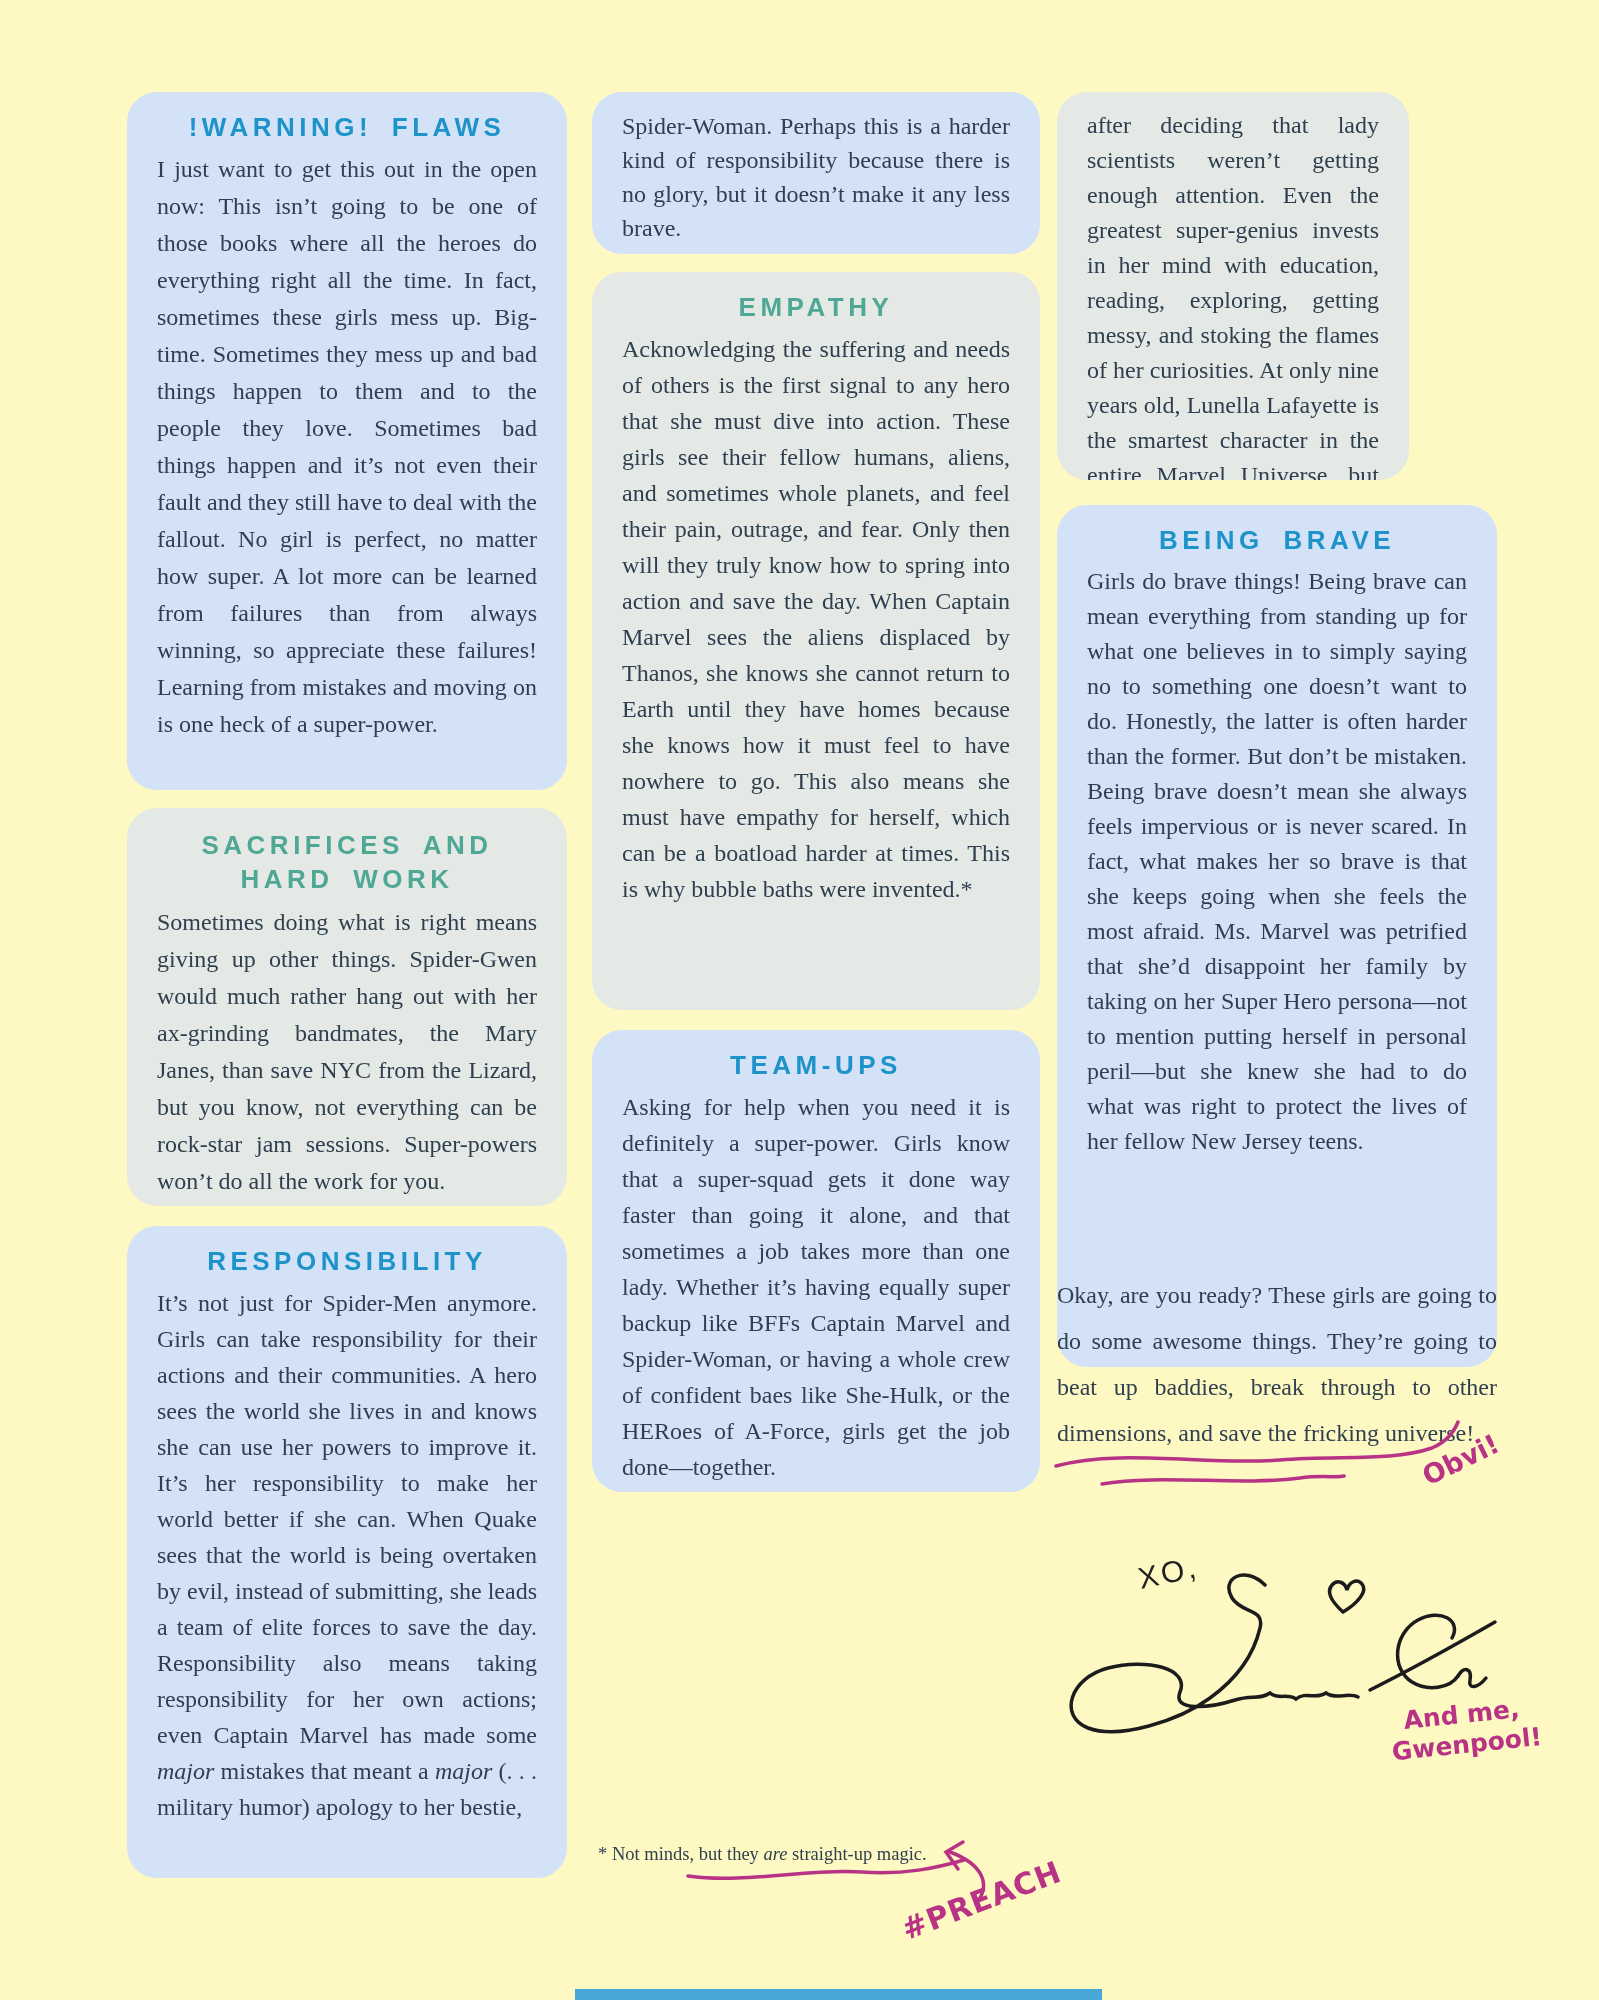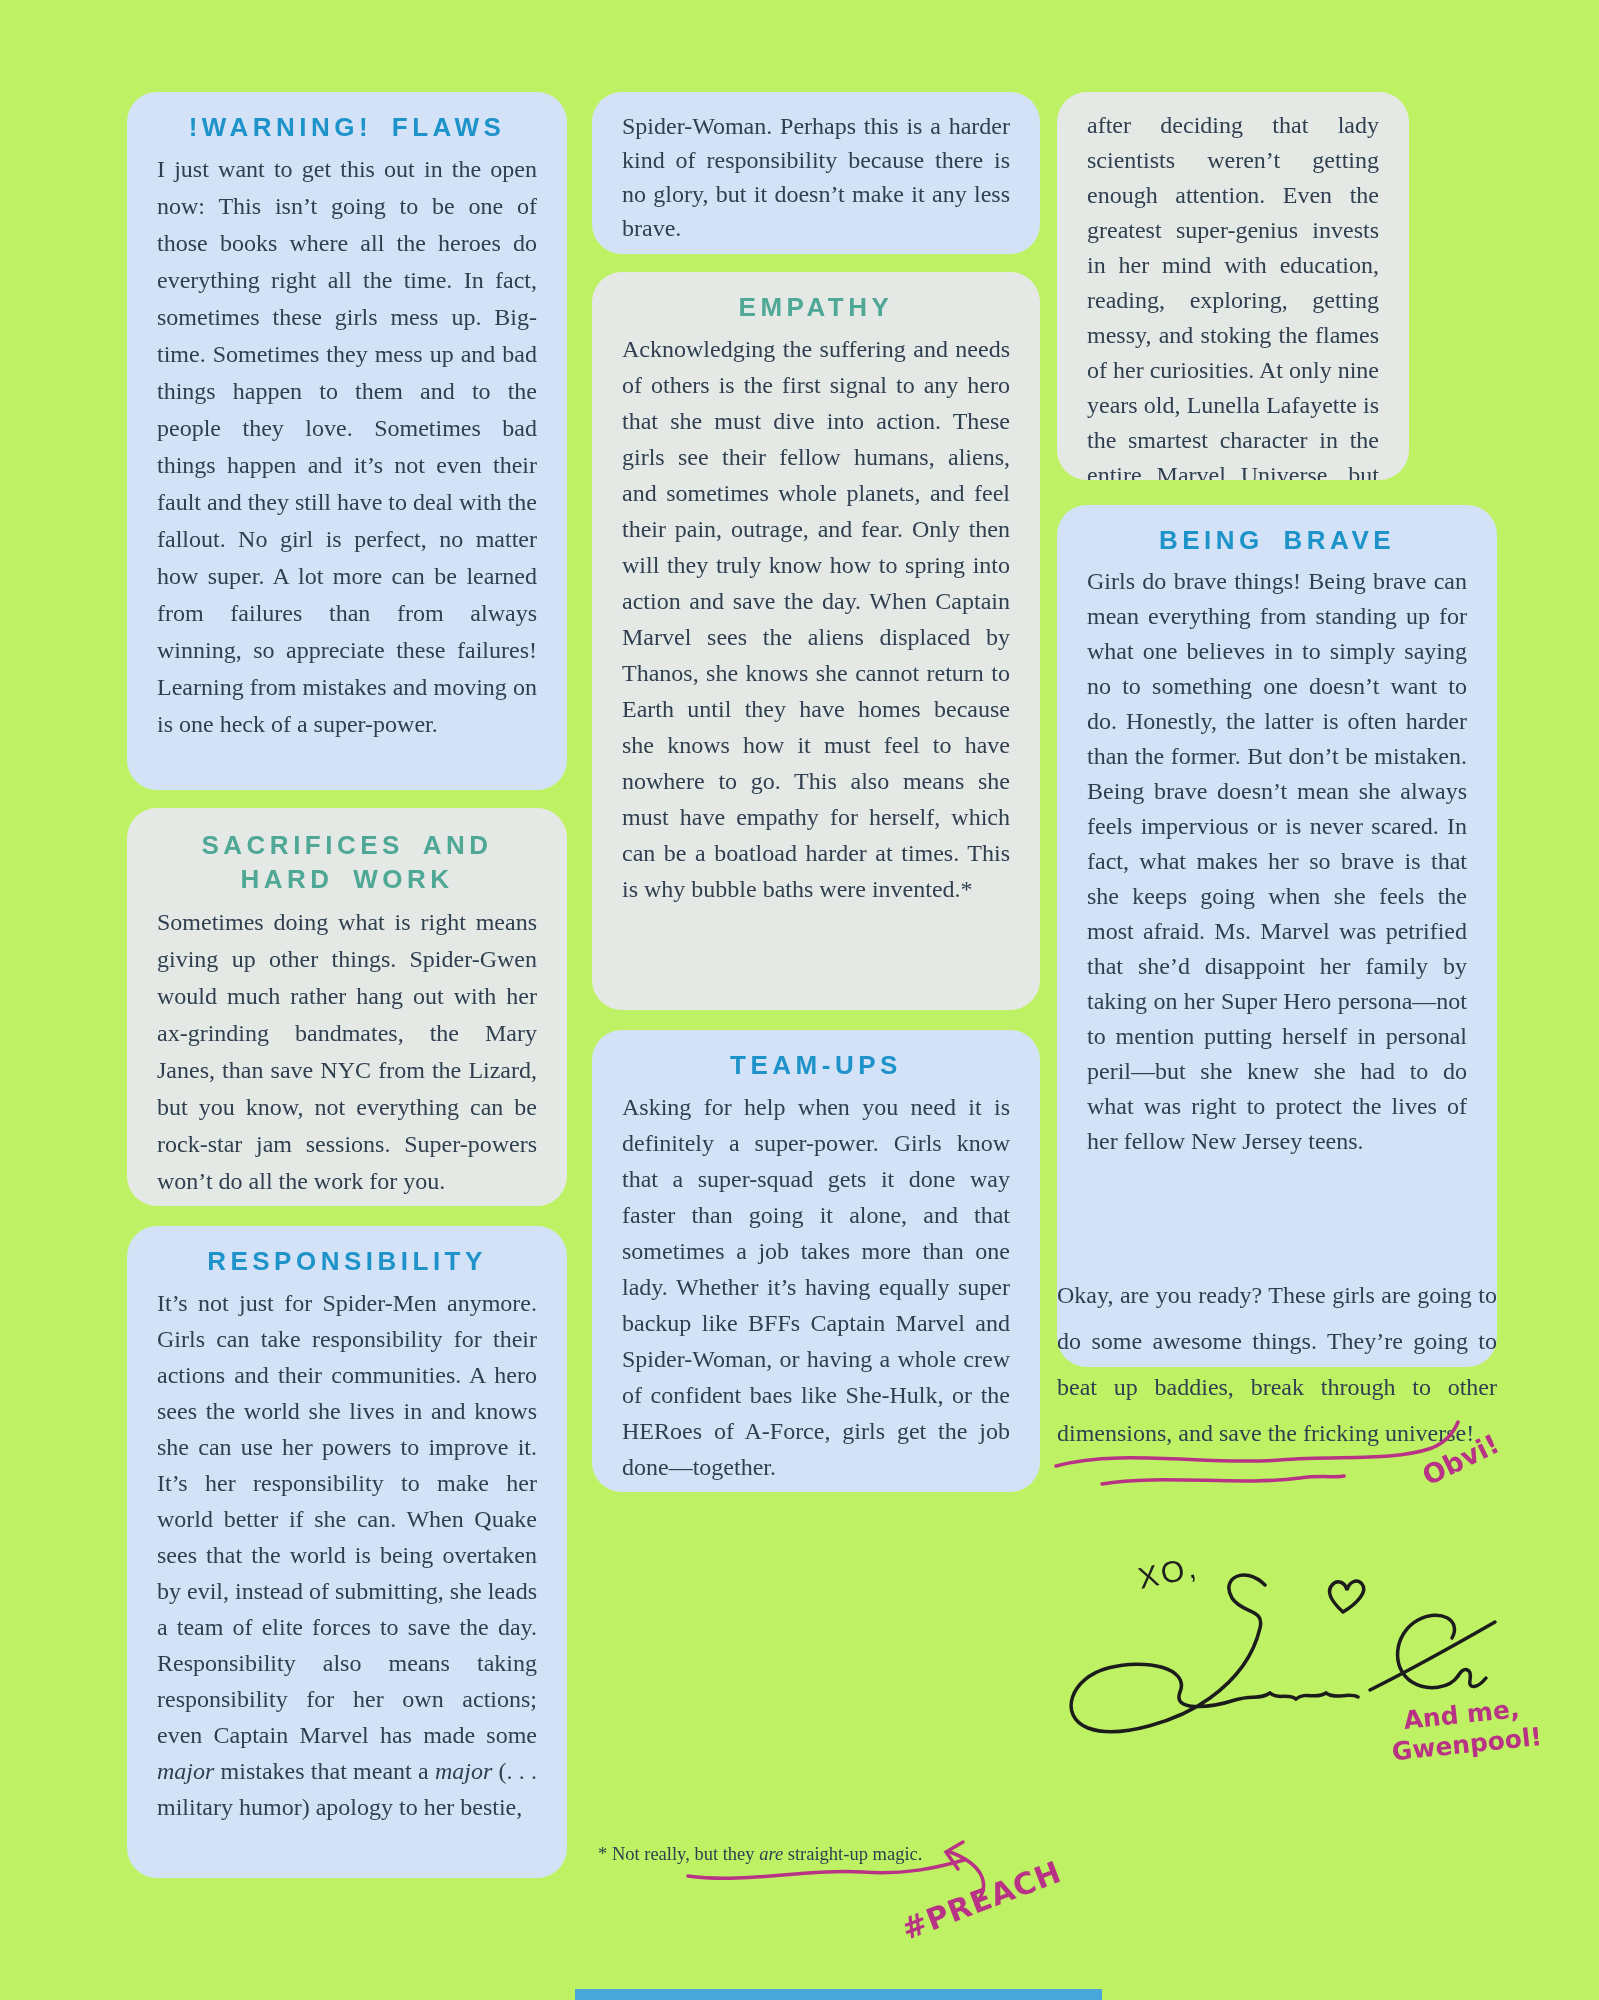--- a/index.html
+++ b/index.html
@@ -1,16 +1,16 @@
 <!DOCTYPE html>
 <html><head>
 <meta charset="utf-8">
 <style>
   html,body{margin:0;padding:0;background:#ffffff;}
-  #page{position:relative;width:1599px;height:2000px;background:#bef264;overflow:hidden;
+  #page{position:relative;width:1599px;height:2000px;background:#fef9c3;overflow:hidden;
         font-family:"Liberation Serif",serif;}
   .block{position:absolute;box-sizing:border-box;border-radius:30px;padding:18px 30px 12px;overflow:hidden;}
   .bg-blue{background:#d3e2f7;}
   .bg-sage{background:#e4e9e5;}
   .hdr{font-family:"Liberation Sans",sans-serif;font-weight:bold;font-size:26px;
        letter-spacing:4.5px;word-spacing:8px;text-align:center;margin:2px 0 8px 0;}
   .hdr-blue{color:#1d93c9;}
   .hdr-teal{color:#4fa795;}
   .body{font-size:24px;color:#2f3f4f;text-align:justify;margin:0;}
   .lh37{line-height:37px;}
@@ -61,21 +61,21 @@
     <h2 class="hdr hdr-teal">EMPATHY</h2>
     <p class="body lh36">Acknowledging the suffering and needs of others is the first signal to any hero that she must dive into action. These girls see their fellow humans, aliens, and sometimes whole planets, and feel their pain, outrage, and fear. Only then will they truly know how to spring into action and save the day. When Captain Marvel sees the aliens displaced by Thanos, she knows she cannot return to Earth until they have homes because she knows how it must feel to have nowhere to go. This also means she must have empathy for herself, which can be a boatload harder at times. This is why bubble baths were invented.*</p>
   </section>
 
   <section class="block bg-blue" style="left:592px;top:1030px;width:448px;height:462px">
     <h2 class="hdr hdr-blue">TEAM-UPS</h2>
     <p class="body lh36">Asking for help when you need it is definitely a super-power. Girls know that a super-squad gets it done way faster than going it alone, and that sometimes a job takes more than one lady. Whether it’s having equally super backup like BFFs Captain Marvel and Spider-Woman, or having a whole crew of confident baes like She-Hulk, or the HERoes of A-Force, girls get the job done—together.</p>
   </section>
 
 
-  <div class="footnote"><span>* Not really, but they </span><span style="font-style: italic;">are</span><span> straight-up magic.</span></div>
+  <div class="footnote"><span>* Not minds, but they </span><span style="font-style: italic;">are</span><span> straight-up magic.</span></div>
 
   <div class="pink-note" id="preach-note">#PREACH</div>
 
   <section class="block bg-sage" style="left:1057px;top:92px;width:352px;height:388px;padding-top:16px">
     <p class="body lh35">after deciding that lady scientists weren’t getting enough attention. Even the greatest super-genius invests in her mind with education, reading, exploring, getting messy, and stoking the flames of her curiosities. At only nine years old, Lunella Lafayette is the smartest character in the entire Marvel Universe, but she still has a lot to learn.</p>
   </section>
 
   <section class="block bg-blue" style="left:1057px;top:505px;width:440px;height:862px">
     <h2 class="hdr hdr-blue">BEING BRAVE</h2>
     <p class="body lh35">Girls do brave things! Being brave can mean everything from standing up for what one believes in to simply saying no to something one doesn’t want to do. Honestly, the latter is often harder than the former. But don’t be mistaken. Being brave doesn’t mean she always feels impervious or is never scared. In fact, what makes her so brave is that she keeps going when she feels the most afraid. Ms. Marvel was petrified that she’d disappoint her family by taking on her Super Hero persona—not to mention putting herself in personal peril—but she knew she had to do what was right to protect the lives of her fellow New Jersey teens.</p>

